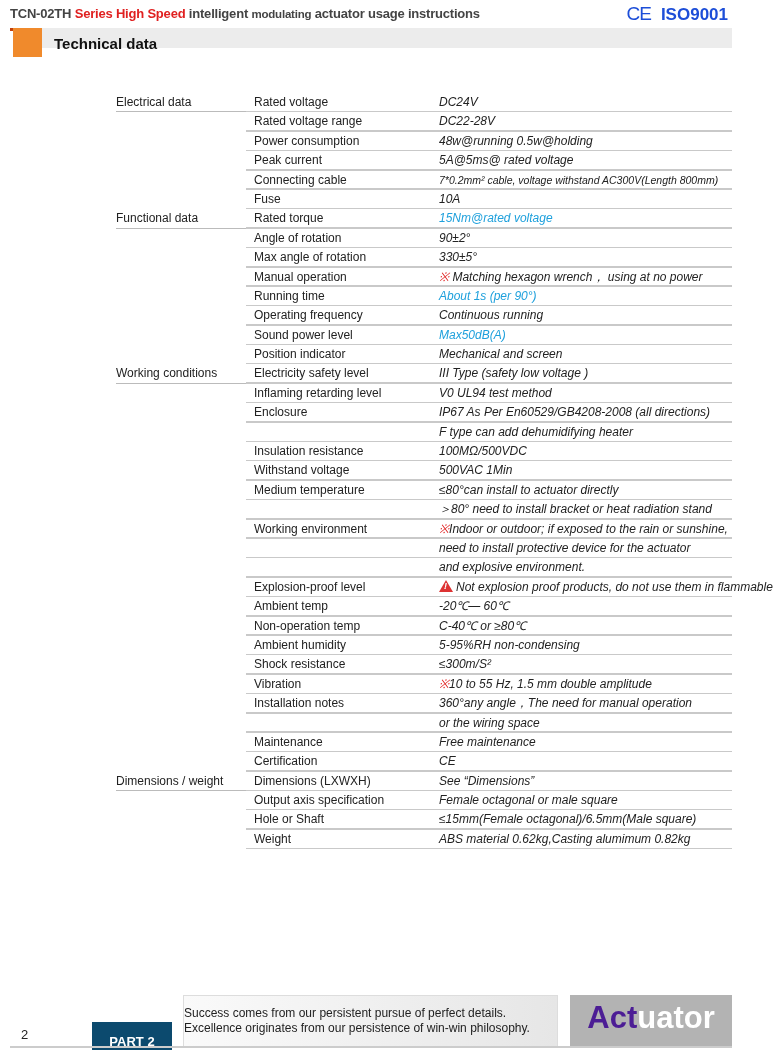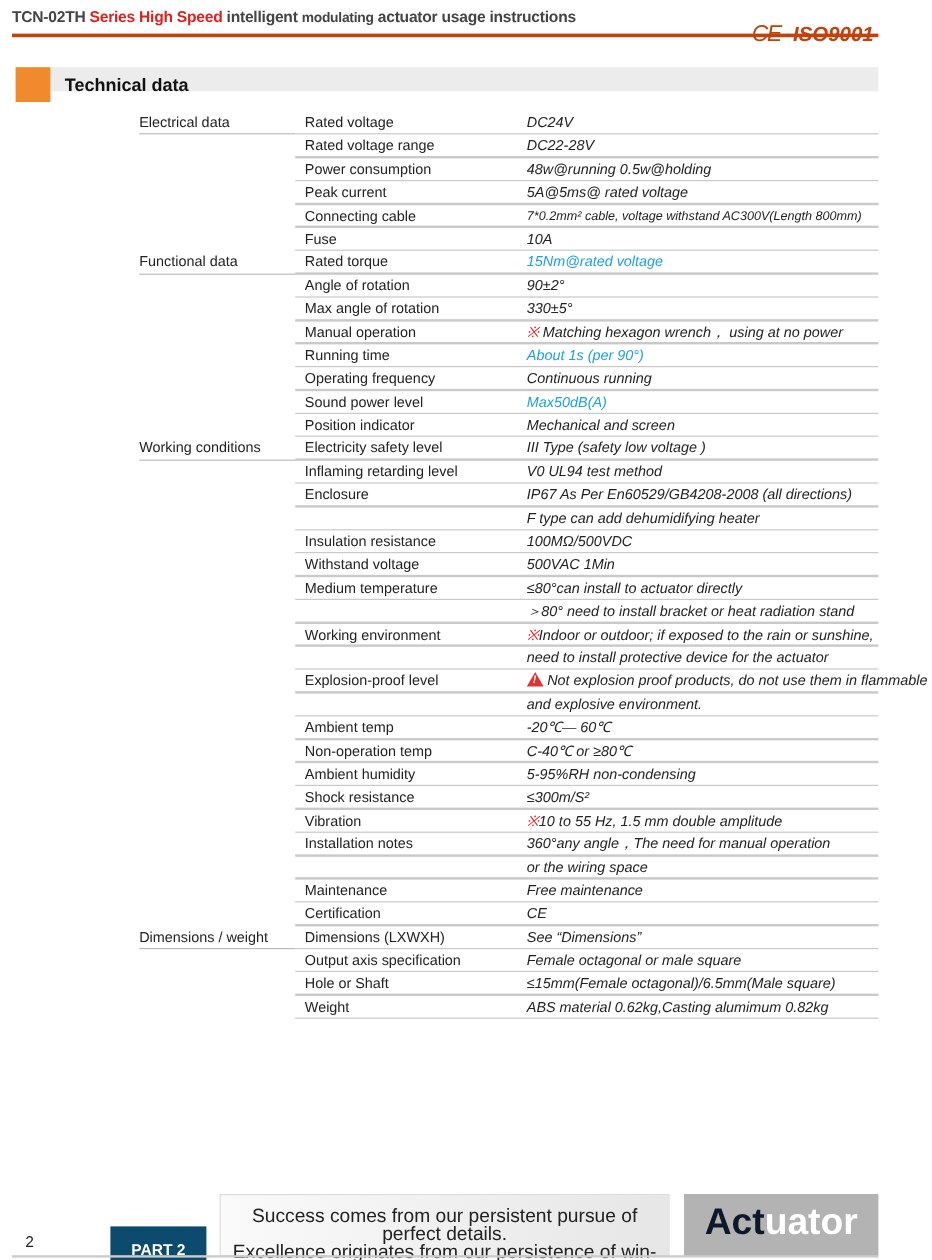--- a/index.html
+++ b/index.html
@@ -1,45 +1,45 @@
 <!DOCTYPE html>
 <html><head>
 <meta charset="utf-8">
 <style>
   html, body { margin:0; padding:0; background:#fff; }
   body { width:777px; height:1050px; position:relative; overflow:hidden; font-family:"Liberation Sans", sans-serif; color:#222; }
   .hdr { position:absolute; left:10px; top:0; width:722px; height:28px; border-bottom:3px solid #c2410c; }
   .hdr-title { position:absolute; left:0; top:6px; font-size:13px; font-weight:bold; color:#444; white-space:nowrap; letter-spacing:-0.2px; }
   .hdr-title .red { color:#e02020; }
   .hdr-title .small { font-size:11.5px; }
-  .hdr-cert { position:absolute; right:4px; top:18px; font-size:17px; font-weight:bold; color:#c2410c; white-space:nowrap;font-style:italic; }
+  .hdr-cert { position:absolute; right:4px; top:3px; font-size:17px; font-weight:bold; color:#1d4ed8; white-space:nowrap; }
   .ce { font-weight:normal; font-size:19px; margin-right:10px; letter-spacing:-1px; }
-  .sect { position:absolute; left:13px; top:56px; width:719px; height:20px; background:#ececec; }
+  .sect { position:absolute; left:13px; top:28px; width:719px; height:20px; background:#ececec; }
   .sect-bar { position:absolute; left:0; top:0; width:29px; height:29px; background:#f08a2c; }
   .sect-title { position:absolute; left:41px; top:7px; font-size:15px; font-weight:bold; color:#111; }
   .tbl { position:absolute; left:116px; top:93px; width:616px; }
   .row { position:relative; height:19.4px; font-size:12px; line-height:19px; white-space:nowrap; }
   .cat { position:absolute; left:0; top:0; width:130px; color:#222; }
   .cat-line { position:absolute; left:0; bottom:0; width:130px; height:1px; background:#bbb; }
   .lab { position:absolute; left:138px; top:0; width:170px; }
   .val { position:absolute; left:323px; top:0;font-style:italic; }
   .rline { position:absolute; left:130px; right:0; bottom:0; height:1.5px; background:#c9c9c9; }
   .blue { color:#1ea0dc; }
   .redmark { color:#e02020; }
   .sm { font-size:10.5px; }
   .warn { display:inline-block; width:0; height:0; border-left:7px solid transparent; border-right:7px solid transparent; border-bottom:12px solid #d33; position:relative; top:1px; margin-right:3px; }
   .warn::after { content:"!"; position:absolute; left:-2px; top:2px; font-size:9px; line-height:9px; color:#fff; font-weight:bold; }
   .pagenum { position:absolute; left:21px; top:1027px; font-size:13px; color:#222; }
   .foot-line { position:absolute; left:10px; top:1046px; width:722px; height:2px; background:#ccc; }
   .part { position:absolute; left:92px; top:995px; width:80px; height:52px; background:#0c4a6e; color:#fff; text-align:center;margin-top:27px; }
   .part-t { font-size:13px; font-weight:bold; margin-top:12px; }
   .part-s { font-size:7px; font-weight:bold; margin-top:2px; }
-  .slogan { position:absolute; left:183px; top:995px; width:375px; height:52px; background:linear-gradient(to right,#fafafa,#e6e6e6); border:1px solid #ddd; box-sizing:border-box; text-align:center; font-size:16px; line-height:15px; color:#222; padding-top:10px; }
+  .slogan { position:absolute; left:183px; top:995px; width:375px; height:52px; background:linear-gradient(to right,#fafafa,#e6e6e6); border:1px solid #ddd; box-sizing:border-box; font-size:12px; line-height:15px; color:#222; padding-top:10px; }
   .brand { position:absolute; left:570px; top:995px; width:162px; height:52px; background:#b3b3b3; text-align:center; font-size:31px; font-weight:bold; color:#fff; line-height:46px; }
-  .brand .o { color:#0f172a; }
+  .brand .o { color:#4c1d95; }
 </style>
 </head>
 <body>
 
 <div class="hdr">
   <div class="hdr-title"><span>TCN-02TH </span><span class="red">Series High Speed</span><span> intelligent </span><span class="small">modulating</span><span> actuator usage instructions</span></div>
   <div class="hdr-cert"><span class="ce">CE</span><span>ISO9001</span></div>
 </div>
 
 <div class="sect">
@@ -168,27 +168,27 @@
       <div class="lab">Working environment</div>
       <div class="val"><span class="redmark">※</span><span>Indoor or outdoor; if exposed to the rain or sunshine,</span></div>
       <div class="rline"></div>
     </div>
     <div class="row">
       <div class="lab"></div>
       <div class="val"><span>need to install protective device for the actuator</span></div>
       <div class="rline"></div>
     </div>
     <div class="row">
+      <div class="lab"></div>
+      <div class="val"><span>and explosive environment.</span></div>
+      <div class="rline"></div>
+    </div>
+    <div class="row">
       <div class="lab">Explosion-proof  level</div>
       <div class="val"><span class="warn"></span><span>Not explosion proof products, do not use them in flammable</span></div>
-      <div class="rline"></div>
-    </div>
-    <div class="row">
-      <div class="lab"></div>
-      <div class="val"><span>and explosive environment.</span></div>
       <div class="rline"></div>
     </div>
     <div class="row">
       <div class="lab">Ambient temp</div>
       <div class="val"><span>-20℃— 60℃</span></div>
       <div class="rline"></div>
     </div>
     <div class="row">
       <div class="lab">Non-operation temp</div>
       <div class="val"><span>C-40℃ or  ≥80℃</span></div>

